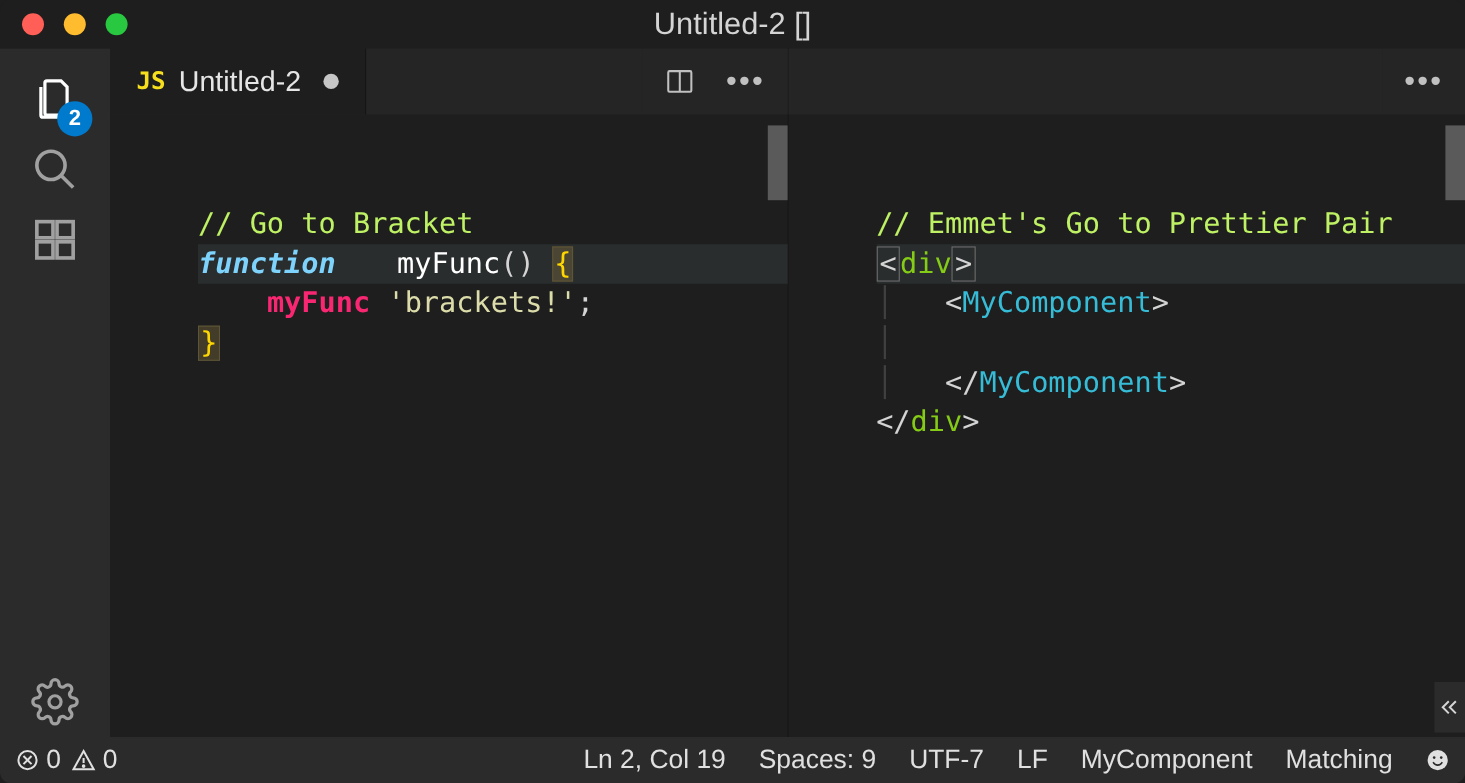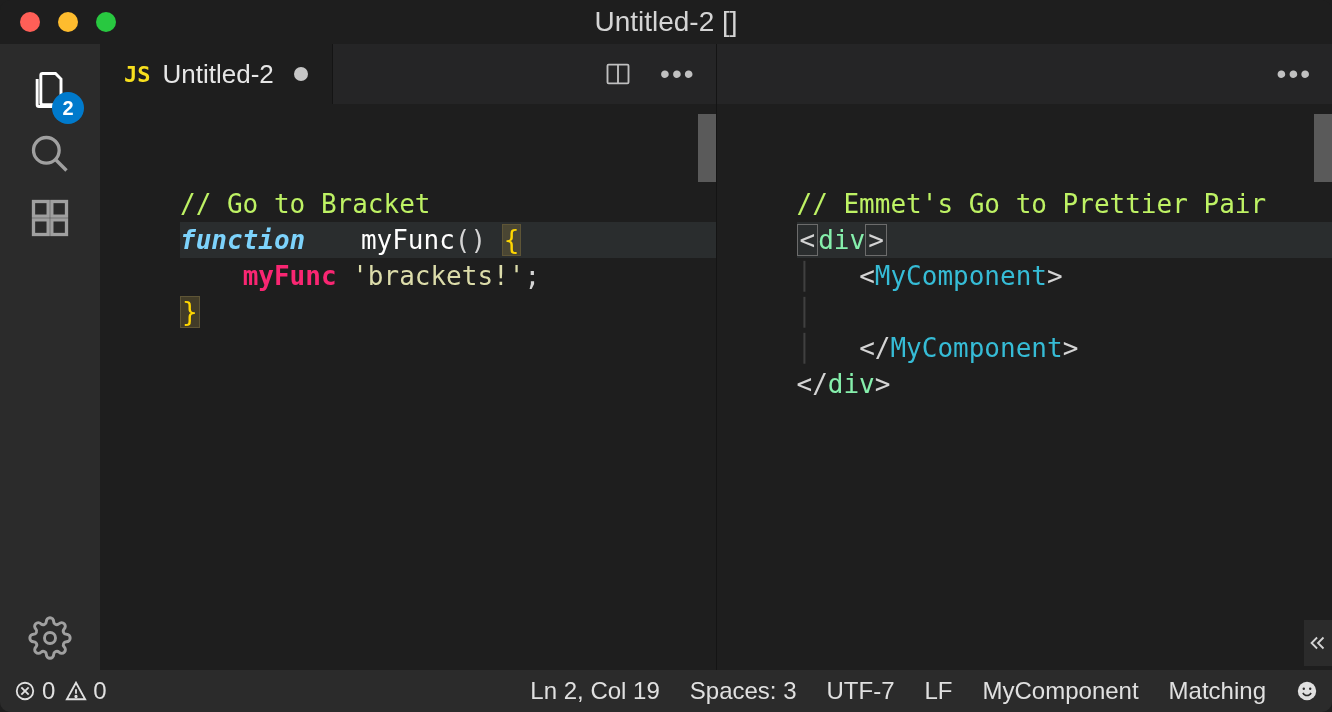--- a/index.html
+++ b/index.html
@@ -97,21 +97,21 @@
 .hl-row { background: #2a2d2e; }
 .c-comment { color: #bef264; }
 .c-keyword { color: #7dd3fc; font-style: italic; font-weight: 600; }
 .c-func { color: #ffffff; margin-left: 40px; }
 .c-paren { color: #d4d4d4; }
 .c-brace-match { color: #ffd700; background: rgba(136,118,59,.35); border: 1px solid #5e5536; padding: 0 1px; }
 .c-return { color: #f92672; font-weight: 600; }
 .c-string { color: #dcdcaa; }
 .c-bracket-box { border: 1px solid #6c6c6c; padding: 0 2px; }
 .c-punct { color: #d4d4d4; }
-.c-tag { color: #86efac; margin-top: 12px; }
+.c-tag { color: #84cc16; margin-top: 12px; }
 .c-component { color: #36bcd6; }
 .indent-guide { color: #404040; }
 .minimap-slice {
   position: absolute; right: 0; top: 0; width: 18px; height: 68px;
   background: #5a5a5a;
 }
 .statusbar {
   height: 42px; background: #2b2b2b;
   display: flex; align-items: center;
   font-size: 24px; color: #e0e0e0;
@@ -251,21 +251,21 @@
           <circle cx="12" cy="18" r="0.8" fill="currentColor"></circle>
         </svg>
       <span>0</span>
     </div>
   </div>
   <div class="status-right">
     <div class="status-item">
         <span>Ln 2, Col 19</span>
       </div>
     <div class="status-item">
-        <span>Spaces: 3</span>
+        <span>Spaces: 9</span>
       </div>
     <div class="status-item">
         <span>UTF-7</span>
       </div>
     <div class="status-item">
         <span>LF</span>
       </div>
     <div class="status-item">
         <span>MyComponent</span>
       </div>

